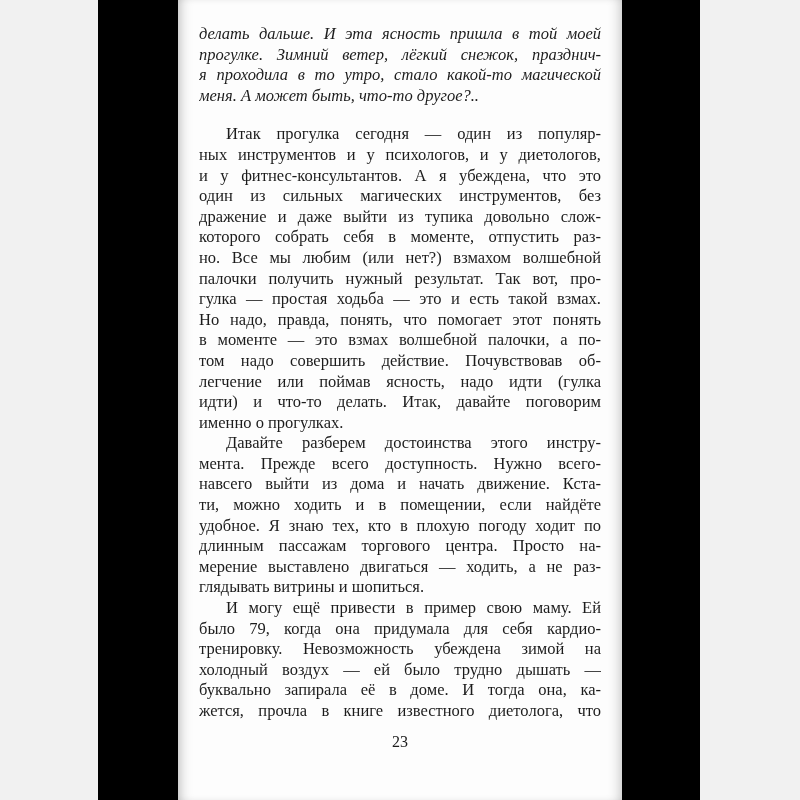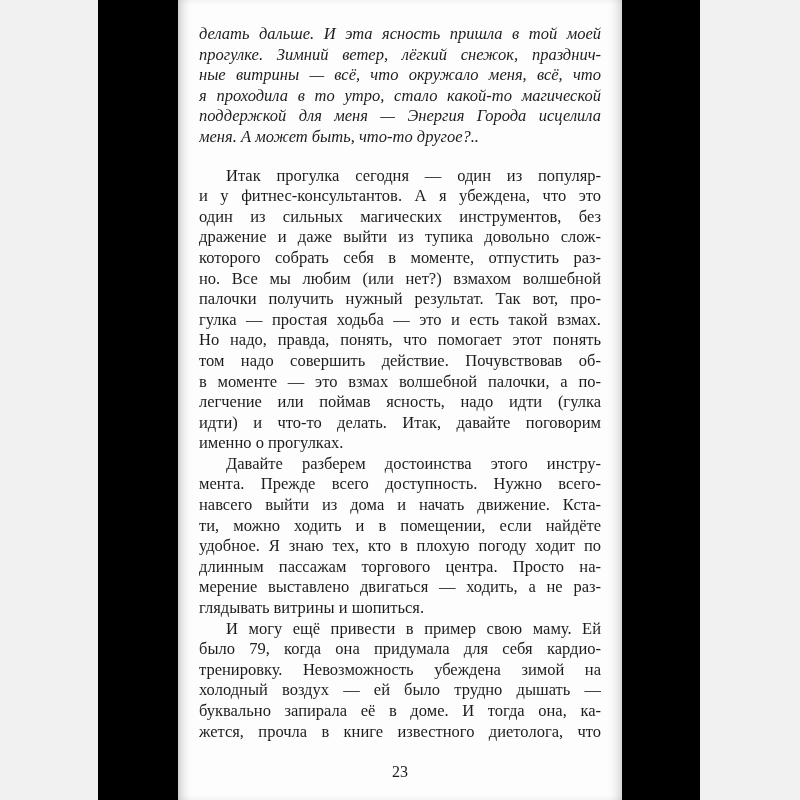--- a/index.html
+++ b/index.html
@@ -54,54 +54,53 @@
   .line.italic {
     font-style: italic;
   }
   .line.indent {
     text-indent: 27px;
   }
   .para-gap {
     height: 18px;
   }
   .page-number {
-    margin-top: 20px;
+    margin-top: 10px;
     height: 20px;
     line-height: 20px;
     text-align: center;
     color: #1c1c1c;
     font-size: 16px;
   }
 </style>
 </head>
 <body style="background: rgb(241, 241, 241);">
 
 <div class="stage">
   <div class="bg-margin bg-left" style="background: rgb(241, 241, 241);"></div>
   <div class="book-edge edge-left" style="background: rgb(0, 0, 0);"></div>
   <div class="page" style="background: rgb(253, 253, 253);">
     <div class="text-block" style="color: rgb(28, 28, 28);">
         <div class="line italic">делать дальше. И эта ясность пришла в той моей</div>
         <div class="line italic">прогулке. Зимний ветер, лёгкий снежок, празднич-</div>
-        <div class="line italic">ные витрины — всё, что окружало меня, всё, что</div>
         <div class="line italic">я проходила в то утро, стало какой-то магической</div>
-        <div class="line italic">поддержкой для меня — Энергия Города исцелила</div>
         <div class="line italic lastline">меня. А может быть, что-то другое?..</div>
         <div class="para-gap"></div>
         <div class="line indent">Итак прогулка сегодня — один из популяр-</div>
+        <div class="line">ных инструментов и у психологов, и у диетологов,</div>
         <div class="line">и у фитнес-консультантов. А я убеждена, что это</div>
         <div class="line">один из сильных магических инструментов, без</div>
         <div class="line">дражение и даже выйти из тупика довольно слож-</div>
         <div class="line">которого собрать себя в моменте, отпустить раз-</div>
         <div class="line">но. Все мы любим (или нет?) взмахом волшебной</div>
         <div class="line">палочки получить нужный результат. Так вот, про-</div>
         <div class="line">гулка — простая ходьба — это и есть такой взмах.</div>
         <div class="line">Но надо, правда, понять, что помогает этот понять</div>
+        <div class="line">в моменте — это взмах волшебной палочки, а по-</div>
         <div class="line">том надо совершить действие. Почувствовав об-</div>
-        <div class="line">в моменте — это взмах волшебной палочки, а по-</div>
         <div class="line">легчение или поймав ясность, надо идти (гулка</div>
         <div class="line">идти) и что-то делать. Итак, давайте поговорим</div>
         <div class="line lastline">именно о прогулках.</div>
         <div class="line indent">Давайте разберем достоинства этого инстру-</div>
         <div class="line">мента. Прежде всего доступность. Нужно всего-</div>
         <div class="line">навсего выйти из дома и начать движение. Кста-</div>
         <div class="line">ти, можно ходить и в помещении, если найдёте</div>
         <div class="line">удобное. Я знаю тех, кто в плохую погоду ходит по</div>
         <div class="line">длинным пассажам торгового центра. Просто на-</div>
         <div class="line">мерение выставлено двигаться — ходить, а не раз-</div>

